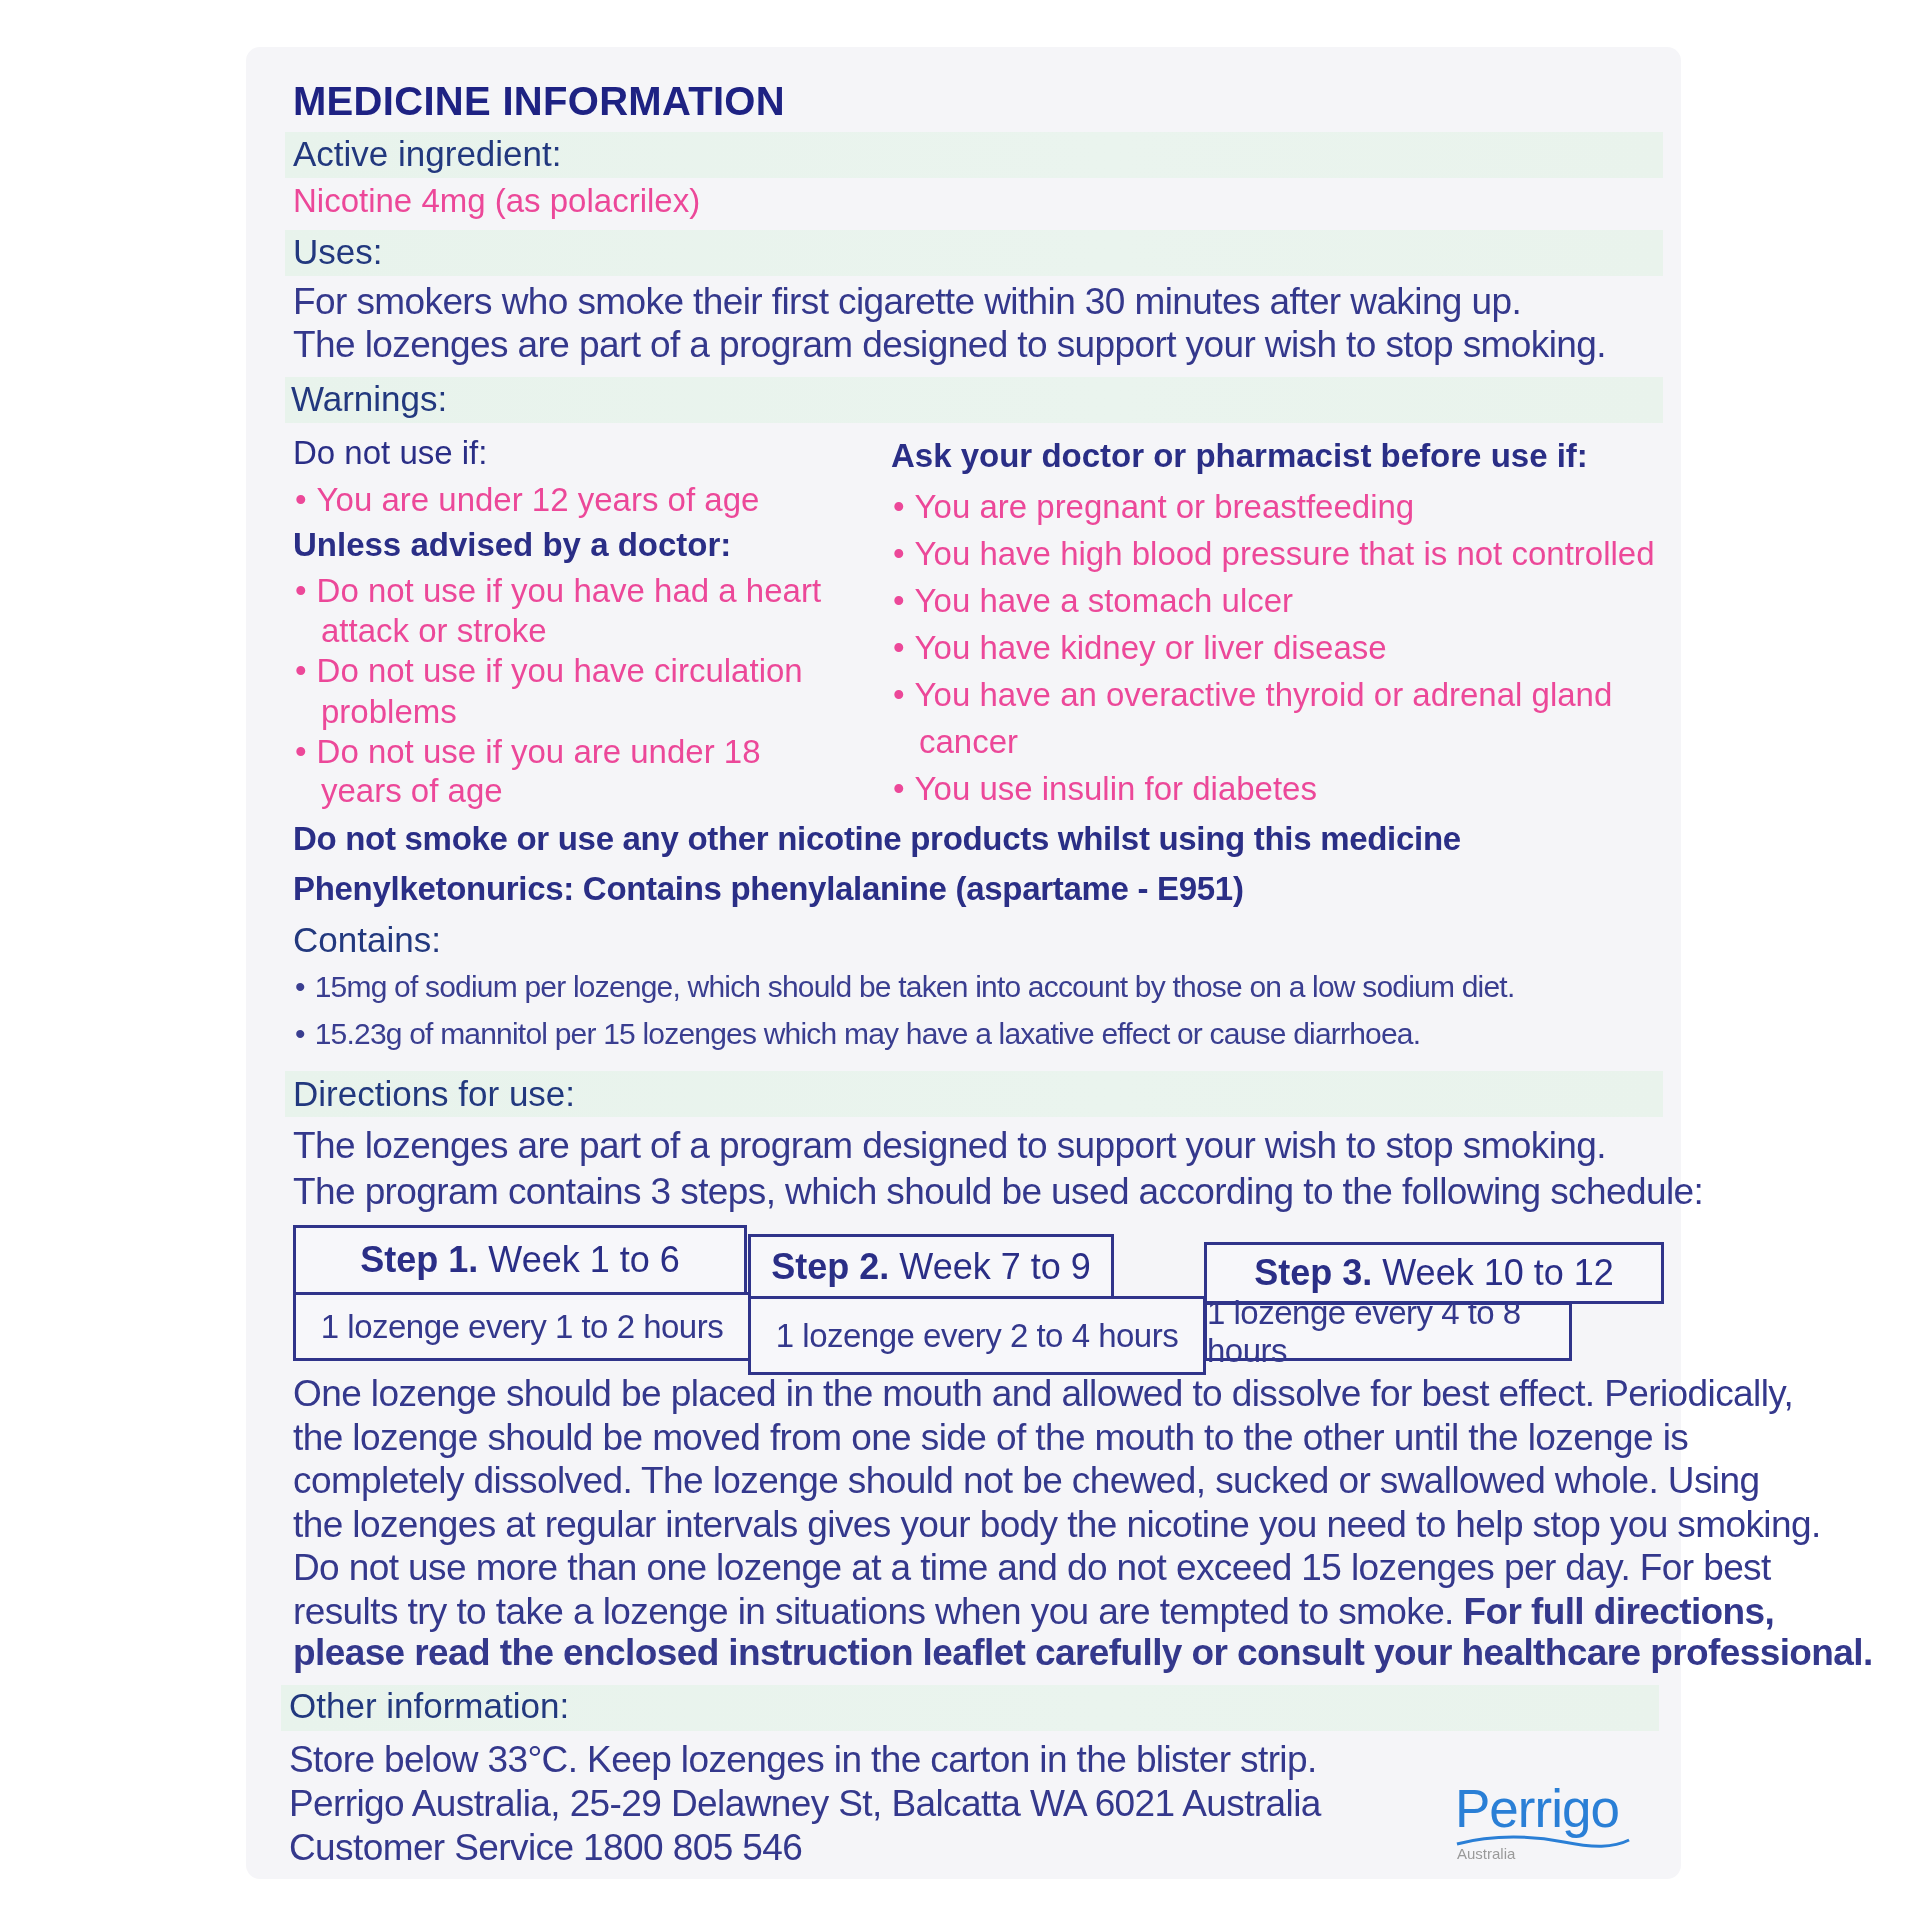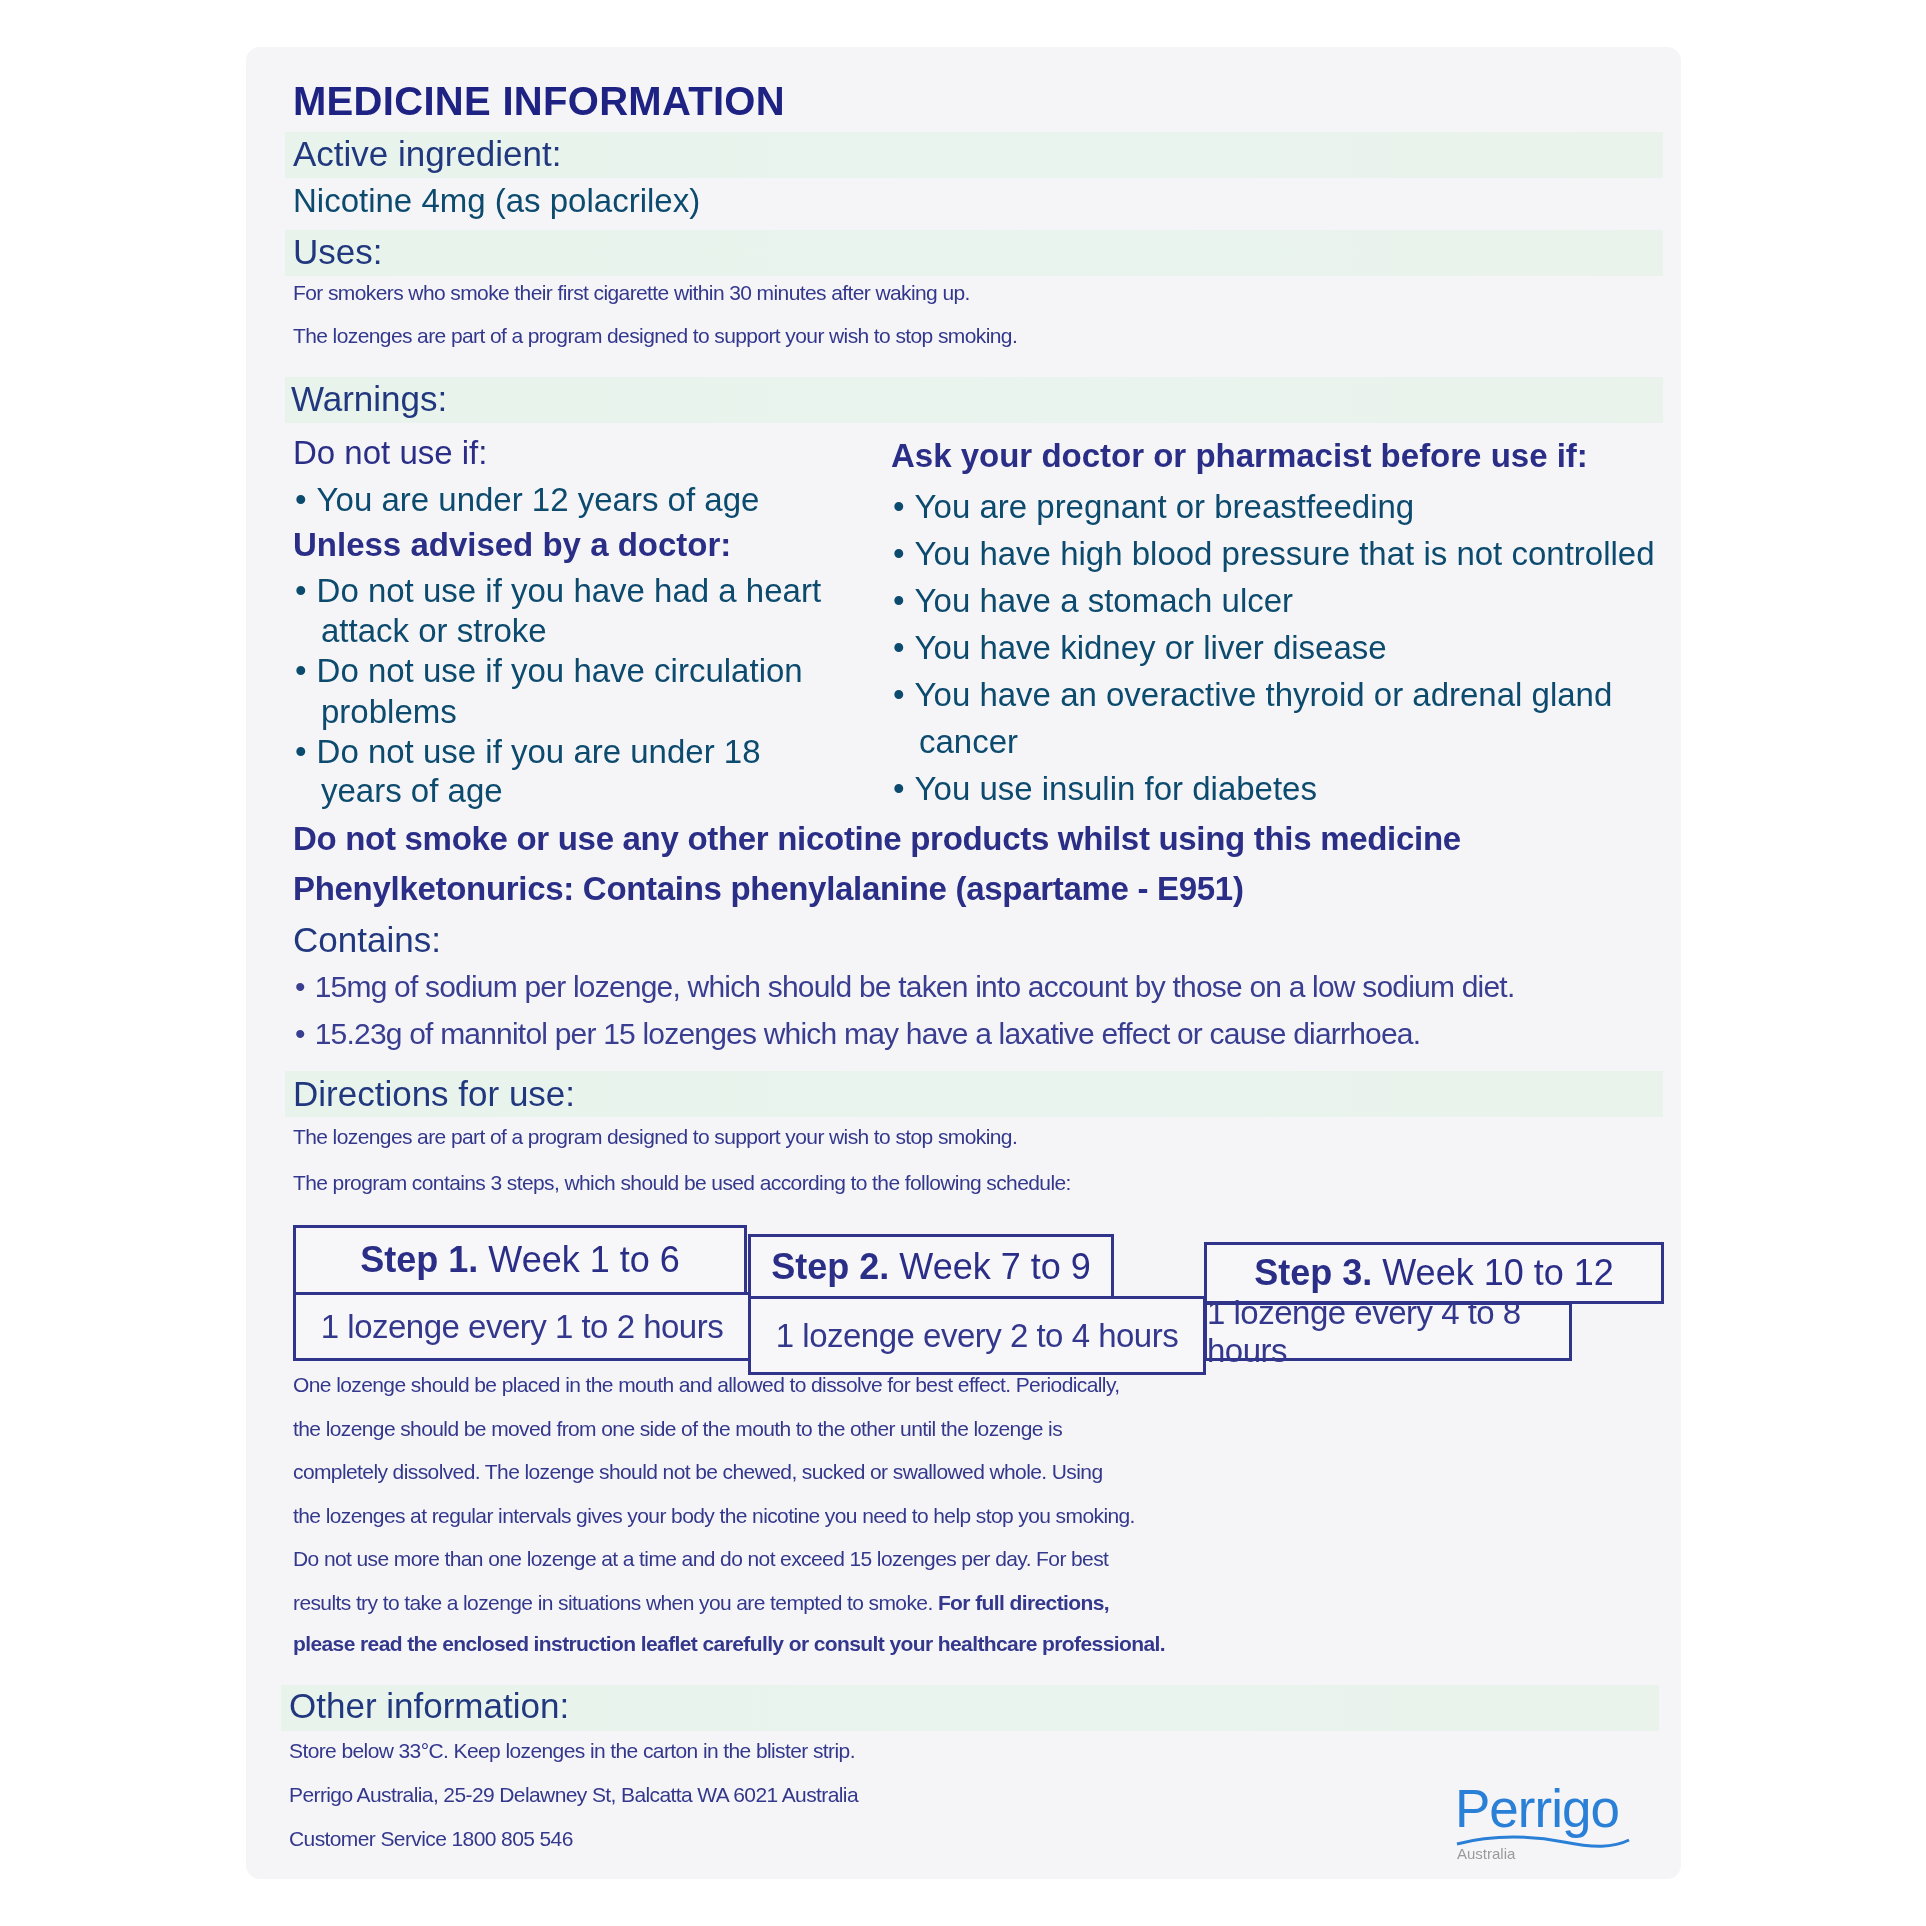--- a/index.html
+++ b/index.html
@@ -6,22 +6,22 @@
   body { width:1927px; height:1927px; background:#ffffff; position:relative; overflow:hidden;
          font-family:"Liberation Sans", sans-serif; color:#2b2f86; }
   .card { position:absolute; left:246px; top:47px; width:1435px; height:1832px;
           background:#f5f5f8; border-radius:14px; }
   .abs { position:absolute; white-space:nowrap; }
   .band { position:absolute; left:285px; width:1378px; height:46px;
           background:linear-gradient(90deg,#e8f3ec 0%, #eaf4ee 60%, #e9f3ec 100%); }
   .title { font-weight:bold; font-size:40px; color:#1e2283; letter-spacing:0.3px; }
   .h { font-size:35px; color:#22387e; }
   .hb { font-size:33px; color:#2a2e86; font-weight:bold; }
-  .t { font-size:33px; color:#0c4a6e; }
-  .tn { font-size:21px; color:#34388c; letter-spacing:-0.6px; }
+  .t { font-size:33px; color:#ec4899; }
+  .tn { font-size:37px; color:#34388c; letter-spacing:-0.6px; }
   .sm { font-size:30px; color:#3a3e90; letter-spacing:-0.8px; }
   .bold { font-weight:bold; }
   .bullet::before { content:"\2022"; margin-right:10px; }
   .cont { padding-left:30px; }
   
   .cell { position:absolute; border:3px solid #30348a; box-sizing:border-box; background:#f7f7fa;
           display:flex; align-items:center; justify-content:center; }
   .cell .sb { font-weight:bold; font-size:36px; color:#2a2e86; }
   .cell .sw { font-size:36px; color:#2a2e86; }
   .cell .sd { font-size:33px; color:#34388c; letter-spacing:-0.5px; }

